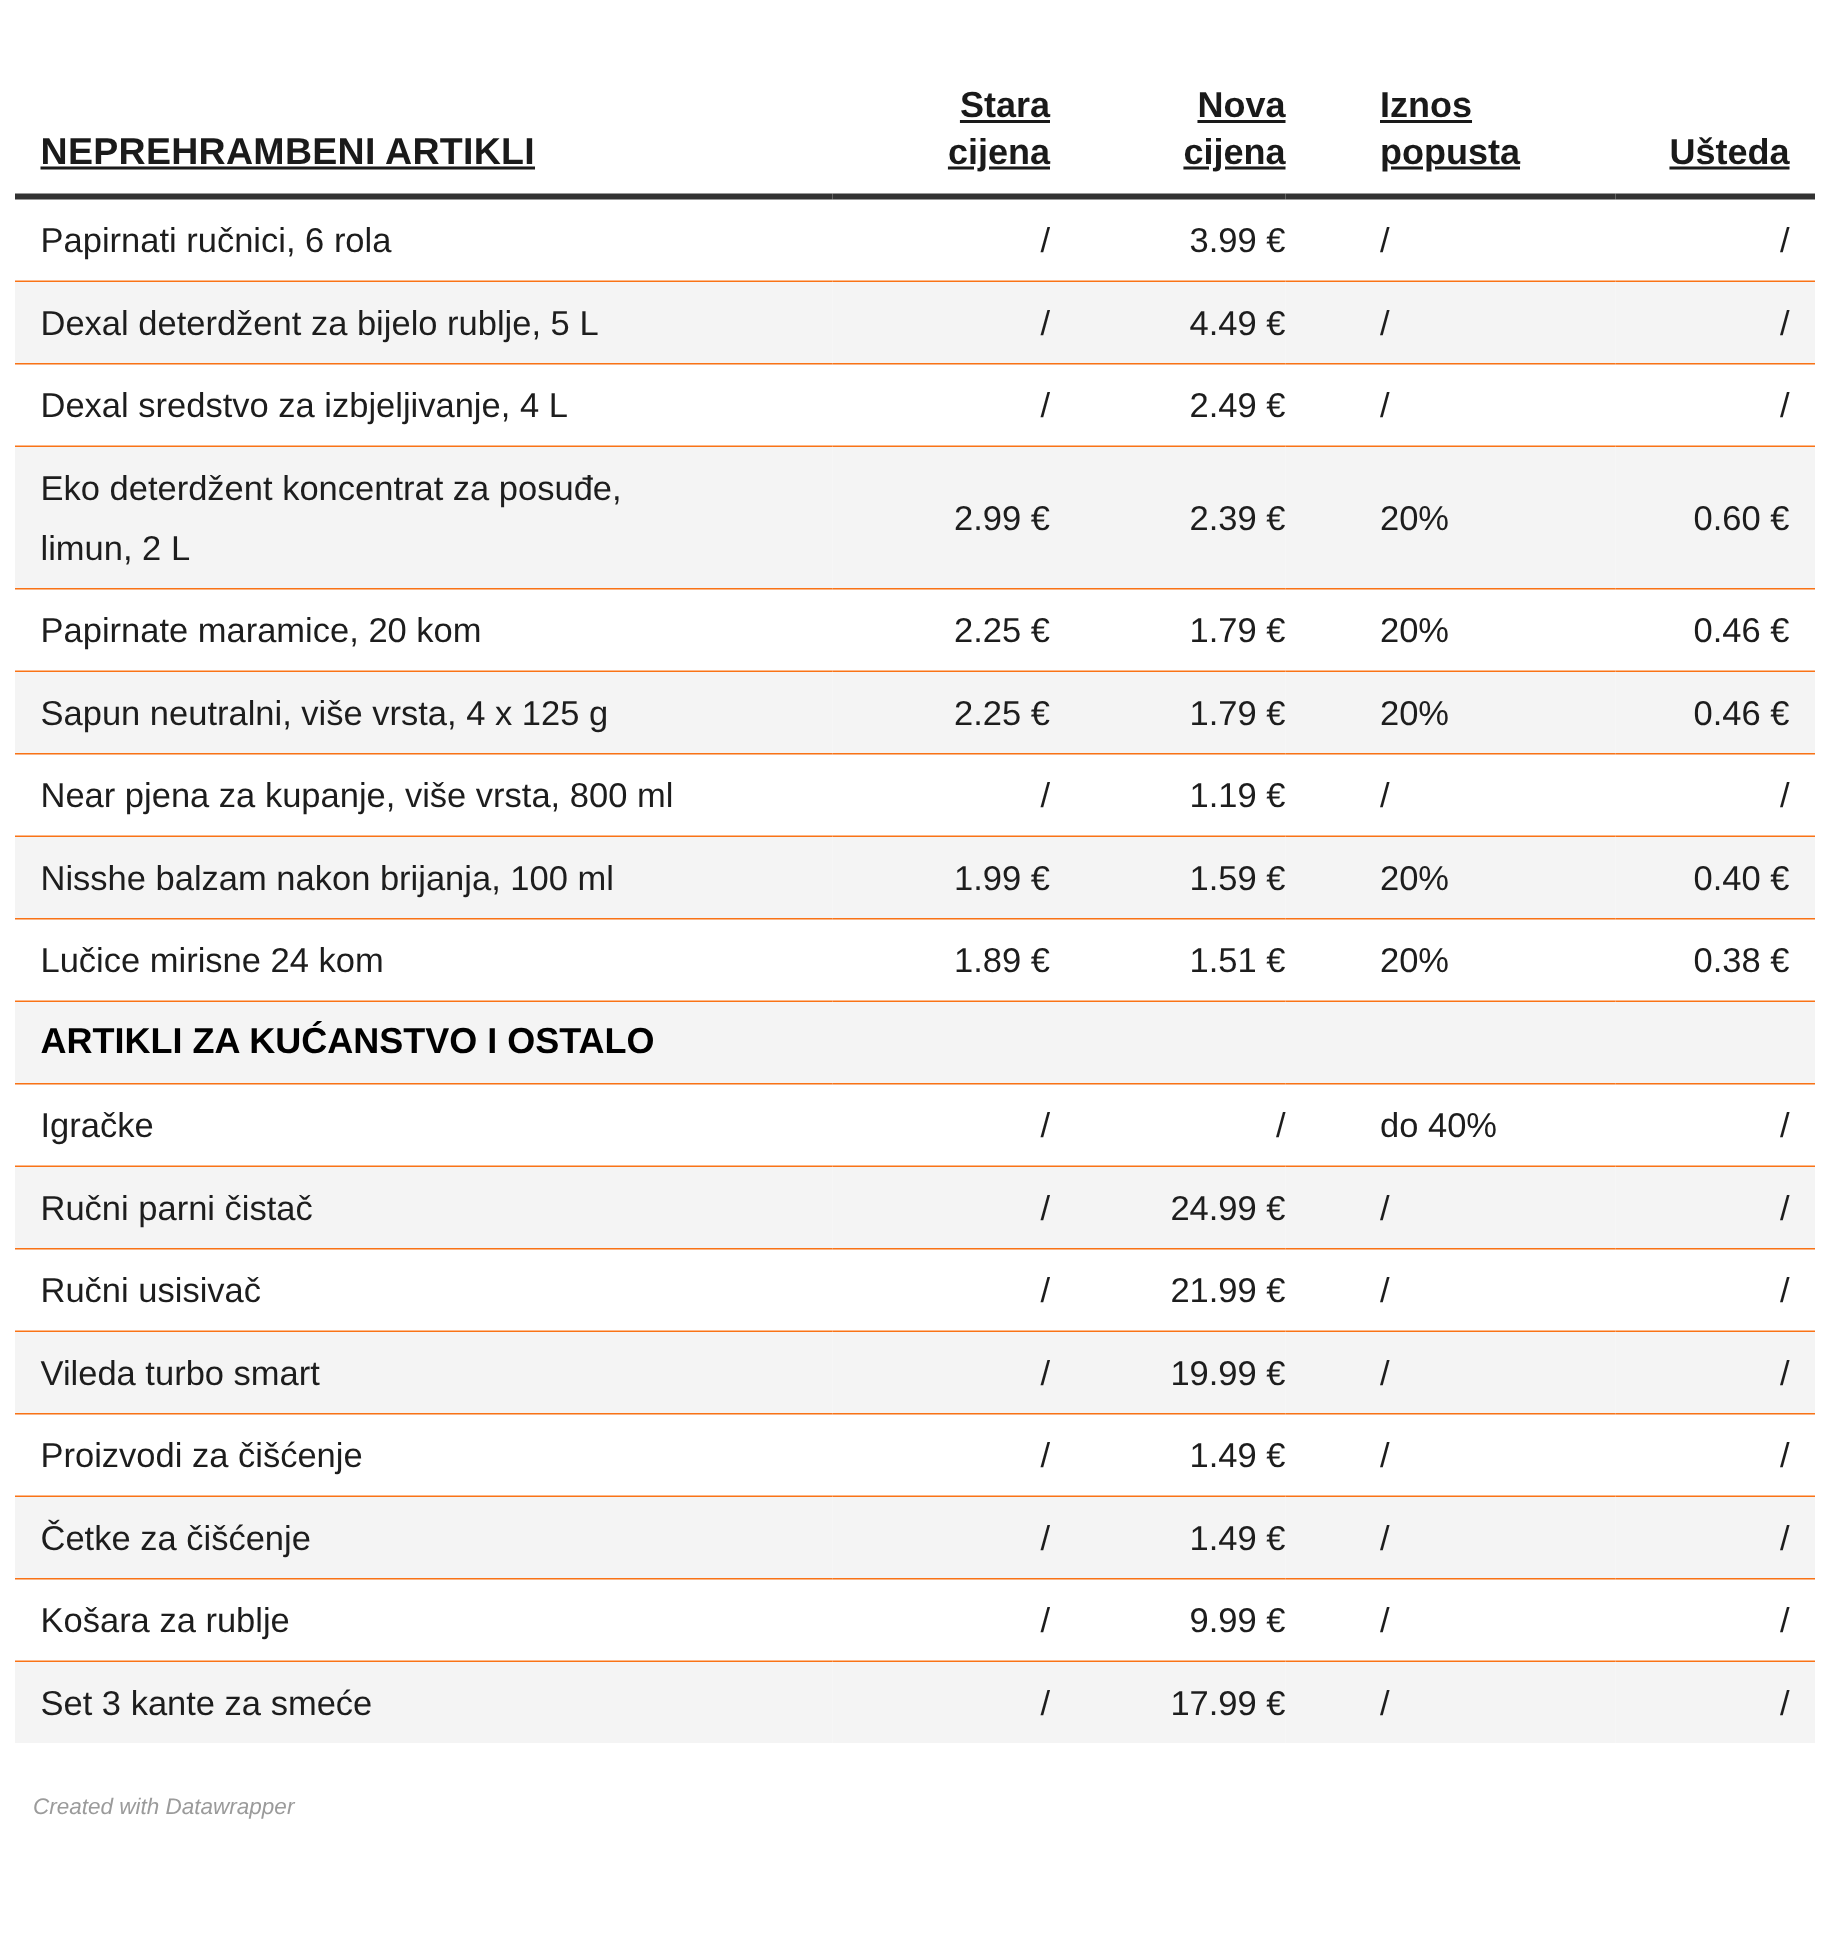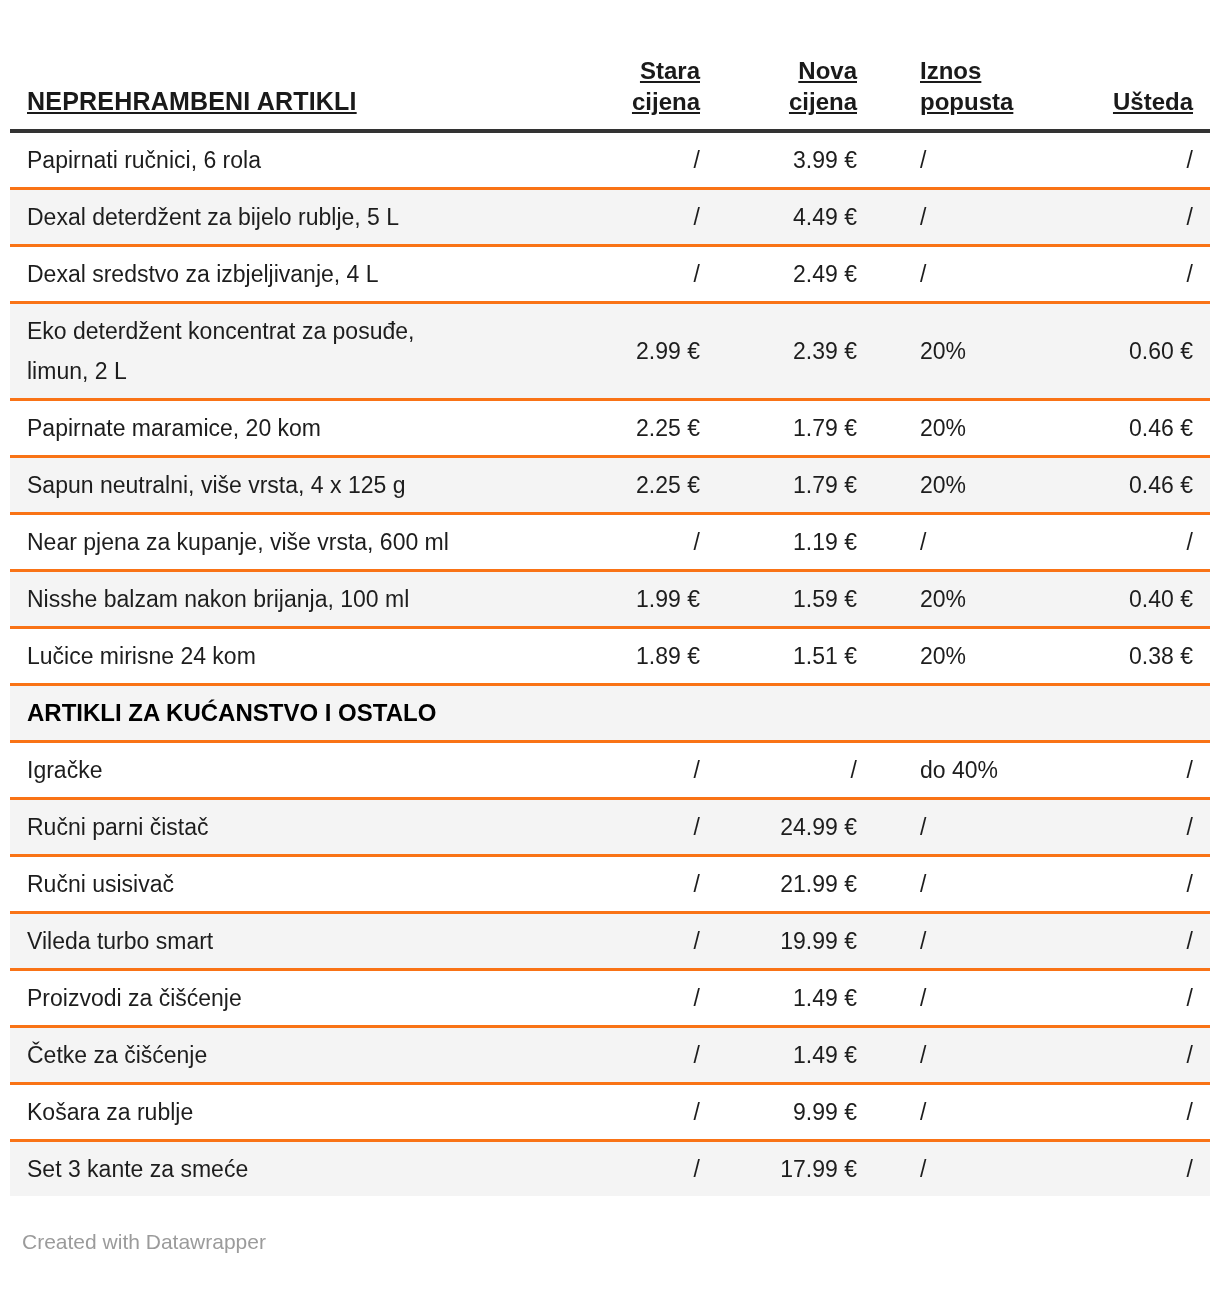--- a/index.html
+++ b/index.html
@@ -52,27 +52,28 @@
   td.c-num    { text-align: right; }
   td.c-popust { text-align: left; padding-left: 63px; }
   td.c-usteda { text-align: right; padding-right: 17px; }
   td.section {
     font-weight: bold;
     font-size: 24px;
     color: #000000;
     padding-left: 17px;
   }
   tbody tr:nth-child(even) { background: #f4f4f4; }
-  tbody tr + tbody tr, tbody tr:not(:first-child) { border-top: 3px solid #f97316; }
+  tbody tr + tbody tr, tbody tr:not(:first-child) { border-top: 1px solid #f97316; }
 
   .footer {
     margin: 34px 0 0 12px;
-    font-size: 21px;
+    font-size: 15px;
     color: #9b9b9b;
     padding-bottom: 14px;
+    font-style: italic;
   }
 </style>
 </head>
 <body>
 
 <div class="wrap">
   <table class="price-table">
     <colgroup>
       <col style="width:545px">
       <col style="width:145px">
@@ -130,21 +131,21 @@
           <td class="c-num c-usteda">0.46 €</td>
         </tr>
         <tr>
           <td class="c-name">Sapun neutralni, više vrsta, 4 x 125 g</td>
           <td class="c-num">2.25 €</td>
           <td class="c-num">1.79 €</td>
           <td class="c-popust">20%</td>
           <td class="c-num c-usteda">0.46 €</td>
         </tr>
         <tr>
-          <td class="c-name">Near pjena za kupanje, više vrsta, 600 ml</td>
+          <td class="c-name">Near pjena za kupanje, više vrsta, 800 ml</td>
           <td class="c-num">/</td>
           <td class="c-num">1.19 €</td>
           <td class="c-popust">/</td>
           <td class="c-num c-usteda">/</td>
         </tr>
         <tr>
           <td class="c-name">Nisshe balzam nakon brijanja, 100 ml</td>
           <td class="c-num">1.99 €</td>
           <td class="c-num">1.59 €</td>
           <td class="c-popust">20%</td>

